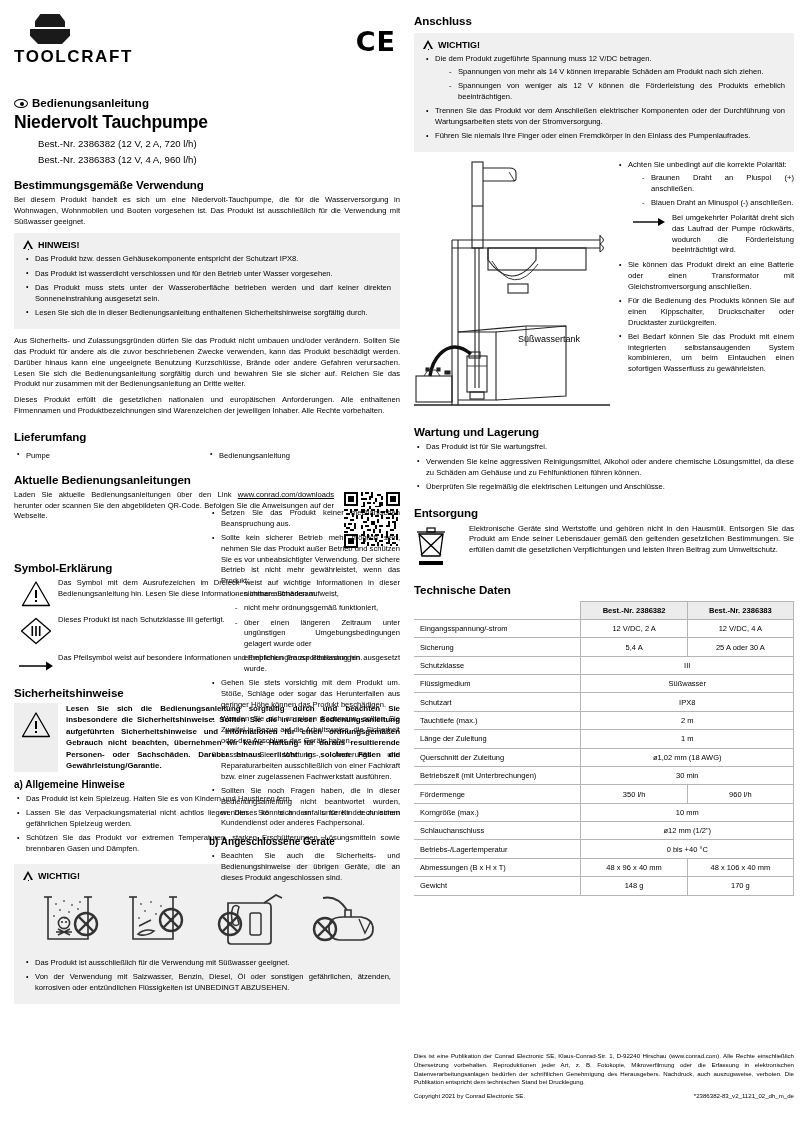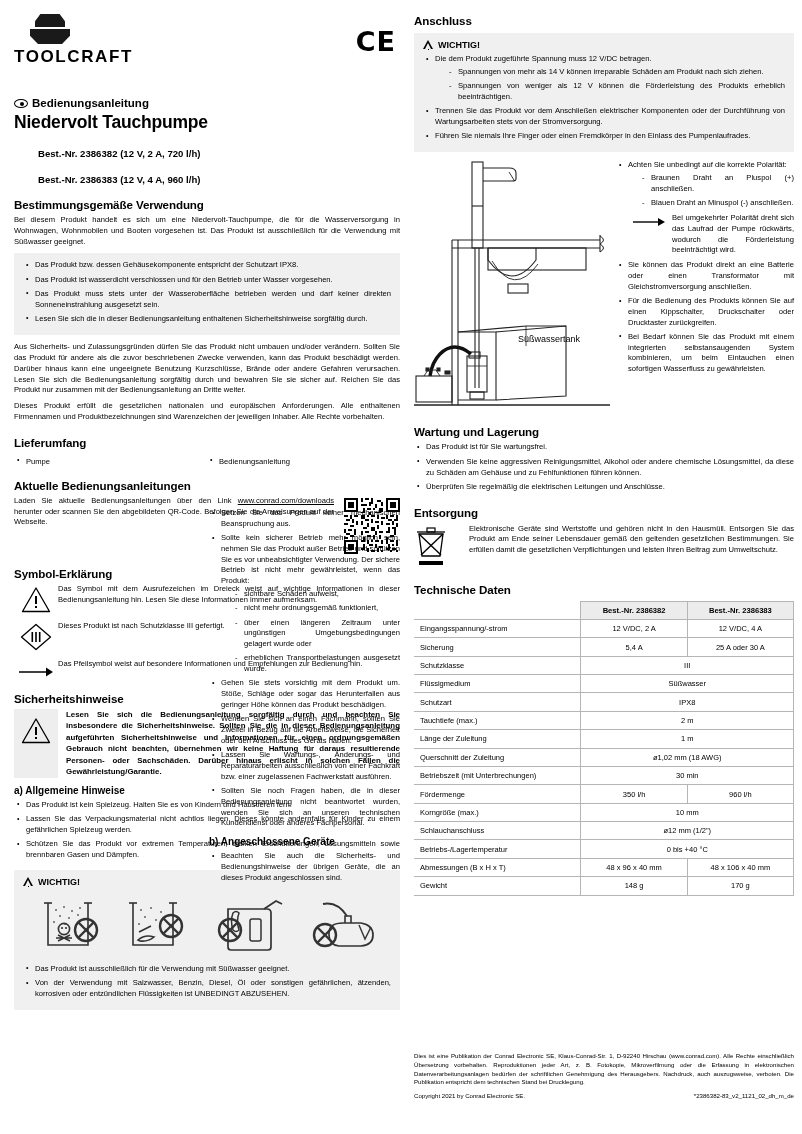--- a/index.html
+++ b/index.html
@@ -38,21 +38,21 @@
   .doc-kind { font-size: 11.5px; font-weight: bold; margin-top: 13px; display: flex; align-items: center; gap: 4px; }
   .eye-glyph {
     display: inline-block; width: 14px; height: 9px; border: 1.2px solid #000;
     border-radius: 50%; position: relative;
   }
   .eye-glyph::after {
     content: ""; position: absolute; left: 4.6px; top: 2.1px;
     width: 4px; height: 4px; background: #000; border-radius: 50%;
   }
   .doc-title { font-size: 17.5px; font-weight: bold; margin-top: 3px; letter-spacing: -0.2px; }
-  .ordernr { font-size: 9.6px; font-weight: bold; margin-top: 15px; padding-left: 24px; }
+  .ordernr { font-size: 9.6px; font-weight: normal; margin-top: 5px; padding-left: 24px; }
 
   h2.sec {
     font-size: 11.6px; font-weight: bold; margin-top: 13px; margin-bottom: 4px;
     letter-spacing: -0.1px;
   }
   h2.sec.tight { margin-top: 11px; }
 
   p.body {
     font-size: 7.6px; line-height: 1.42; text-align: justify; margin-bottom: 5px;
   }
@@ -169,20 +169,26 @@
       <span>Bedienungsanleitung</span>
     </div>
     <div class="doc-title">Niedervolt Tauchpumpe</div>
     <div class="ordernr">Best.-Nr. 2386382 (12 V, 2 A, 720 l/h)</div>
     <div class="ordernr">Best.-Nr. 2386383 (12 V, 4 A, 960 l/h)</div>
 
     <h2 class="sec">Bestimmungsgemäße Verwendung</h2>
     <p class="body">Bei diesem Produkt handelt es sich um eine Niedervolt-Tauchpumpe, die für die Wasserversorgung in Wohnwagen, Wohnmobilen und Booten vorgesehen ist. Das Produkt ist ausschließlich für die Verwendung mit Süßwasser geeignet.</p>
 
     <div class="notice">
+      <div class="notice-title">
+        <span class="warn-tri">
+            <span class="bang"></span>
+          </span>
+        <span>HINWEIS!</span>
+      </div>
       <ul class="bl">
         <li>Das Produkt bzw. dessen Gehäusekomponente entspricht der Schutzart IPX8.</li>
         <li>Das Produkt ist wasserdicht verschlossen und für den Betrieb unter Wasser vorgesehen.</li>
         <li>Das Produkt muss stets unter der Wasseroberfläche betrieben werden und darf keiner direkten Sonneneinstrahlung ausgesetzt sein.</li>
         <li>Lesen Sie sich die in dieser Bedienungsanleitung enthaltenen Sicherheitshinweise sorgfältig durch.</li>
       </ul>
     </div>
 
     <p class="body">Aus Sicherheits- und Zulassungsgründen dürfen Sie das Produkt nicht umbauen und/oder verändern. Sollten Sie das Produkt für andere als die zuvor beschriebenen Zwecke verwenden, kann das Produkt beschädigt werden. Darüber hinaus kann eine ungeeignete Benutzung Kurzschlüsse, Brände oder andere Gefahren verursachen. Lesen Sie sich die Bedienungsanleitung sorgfältig durch und bewahren Sie sie sicher auf. Reichen Sie das Produkt nur zusammen mit der Bedienungsanleitung an Dritte weiter.</p>
     <p class="body">Dieses Produkt erfüllt die gesetzlichen nationalen und europäischen Anforderungen. Alle enthaltenen Firmennamen und Produktbezeichnungen sind Warenzeichen der jeweiligen Inhaber. Alle Rechte vorbehalten.</p>

